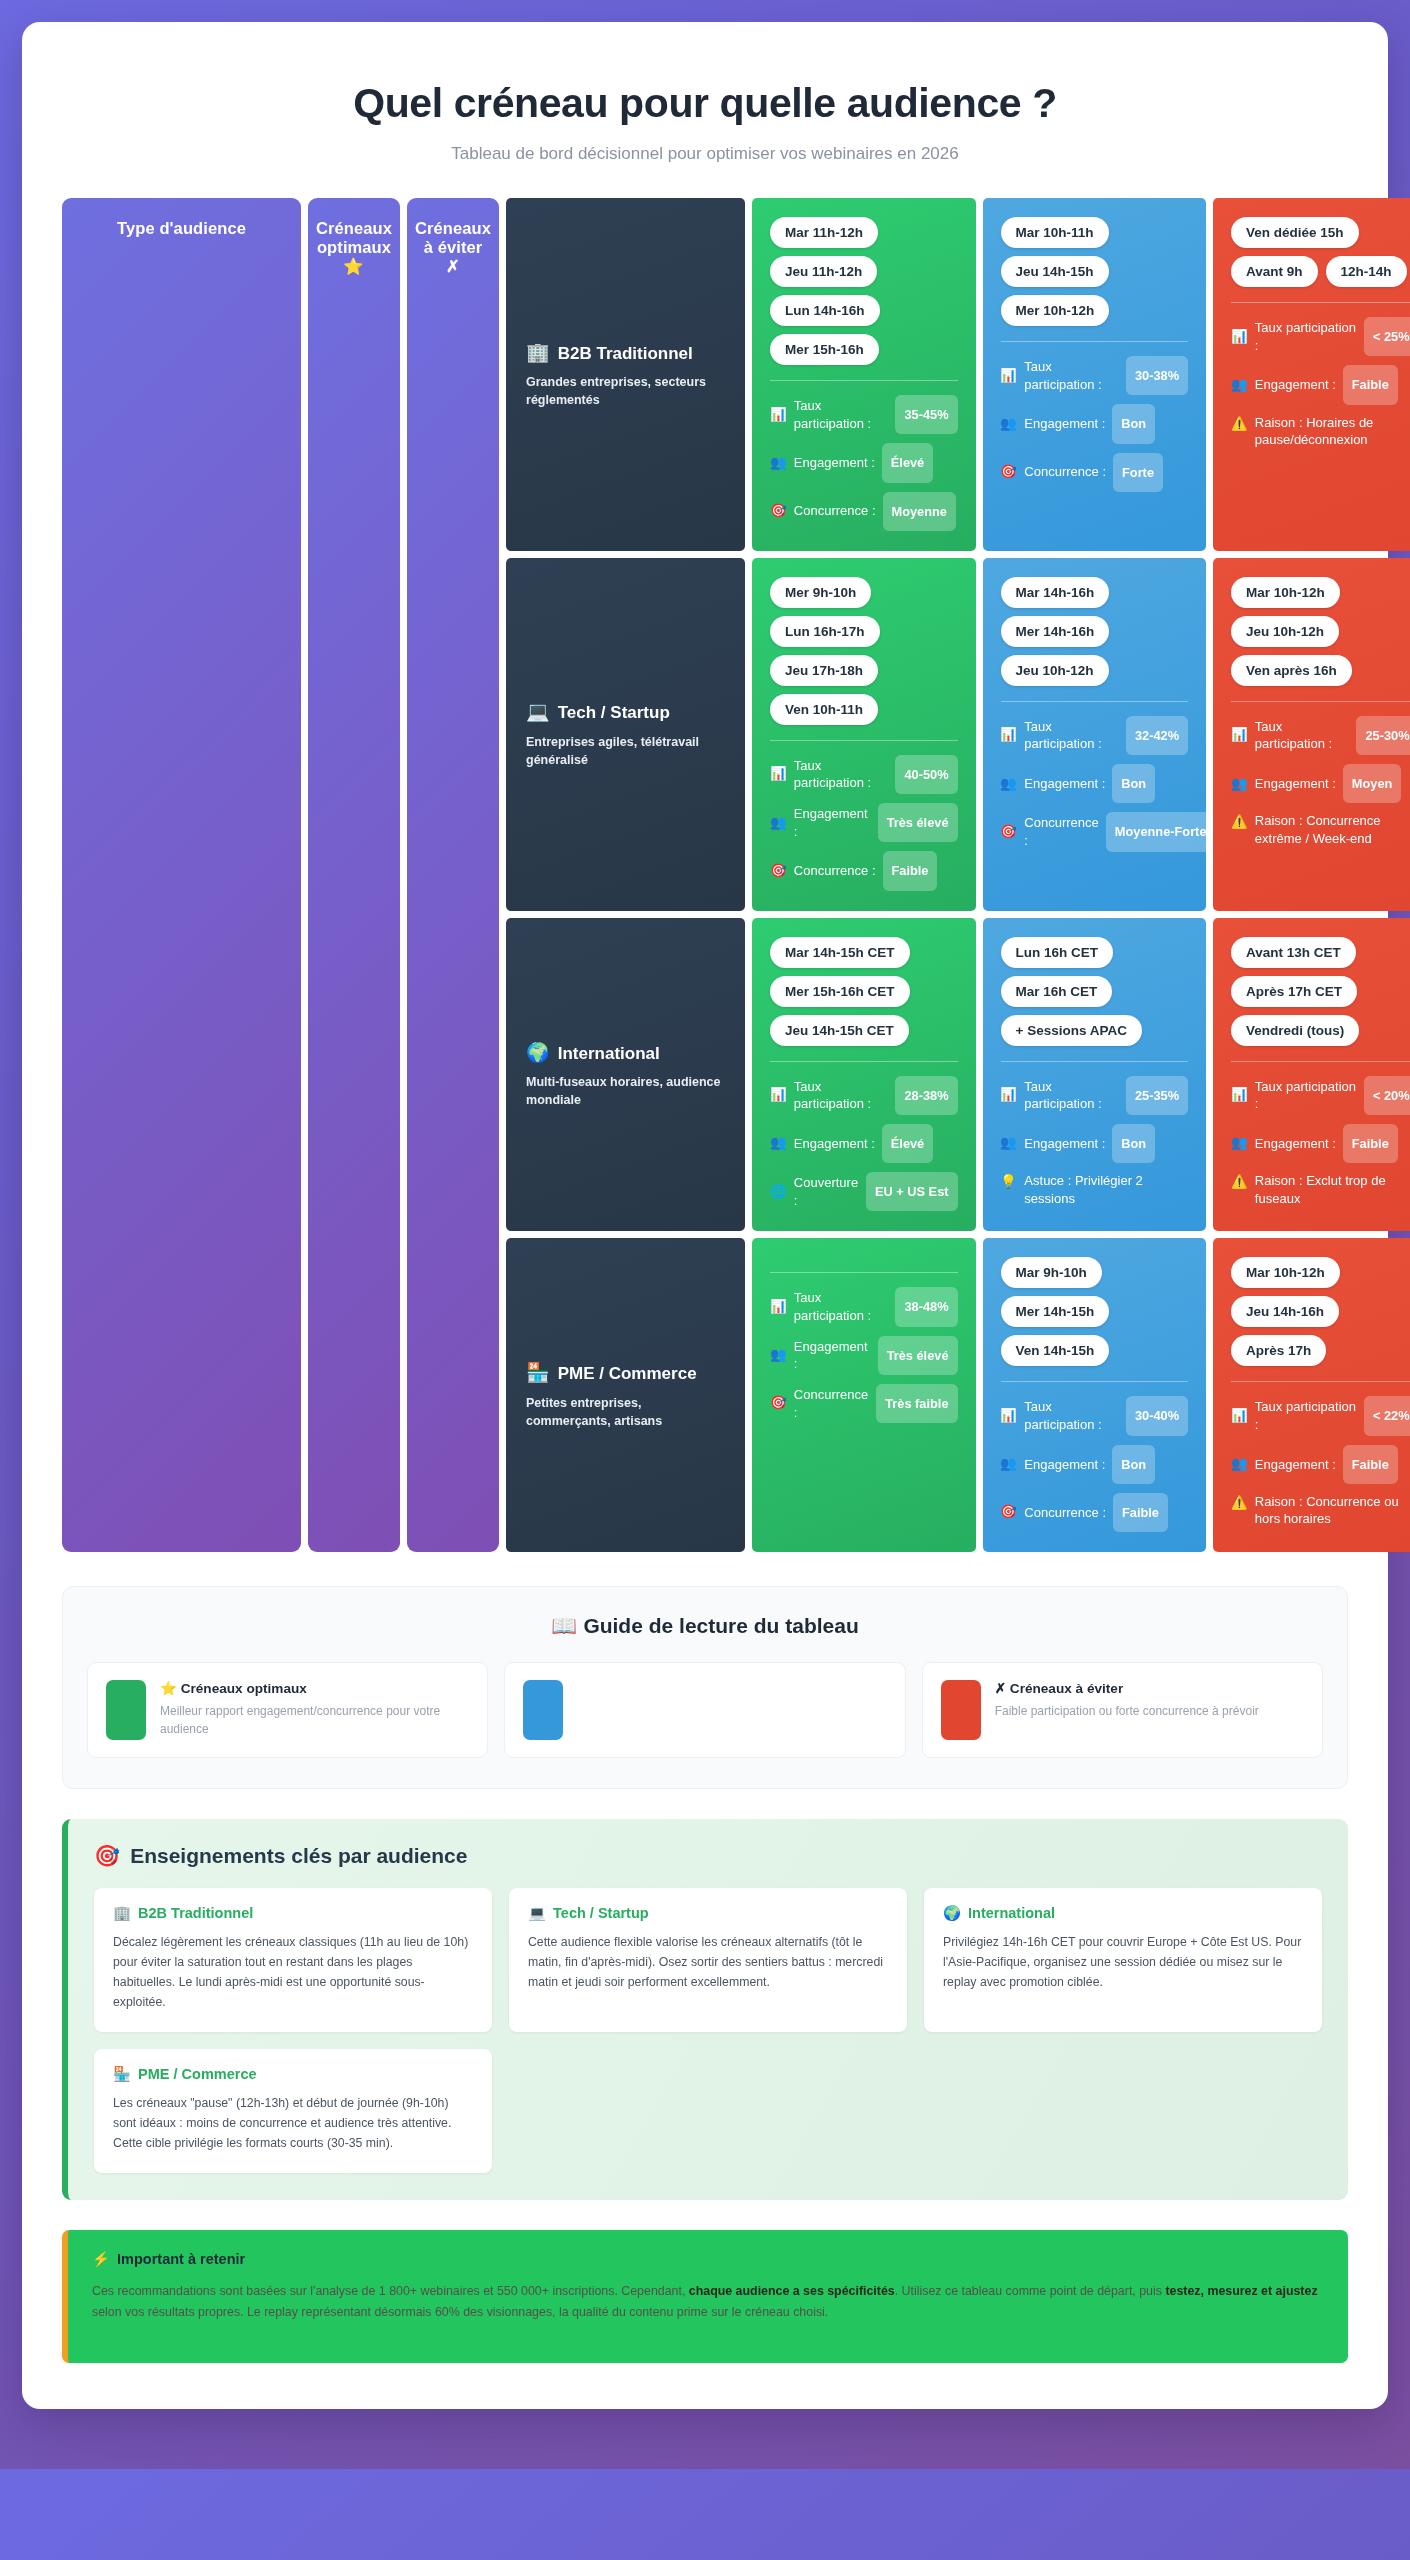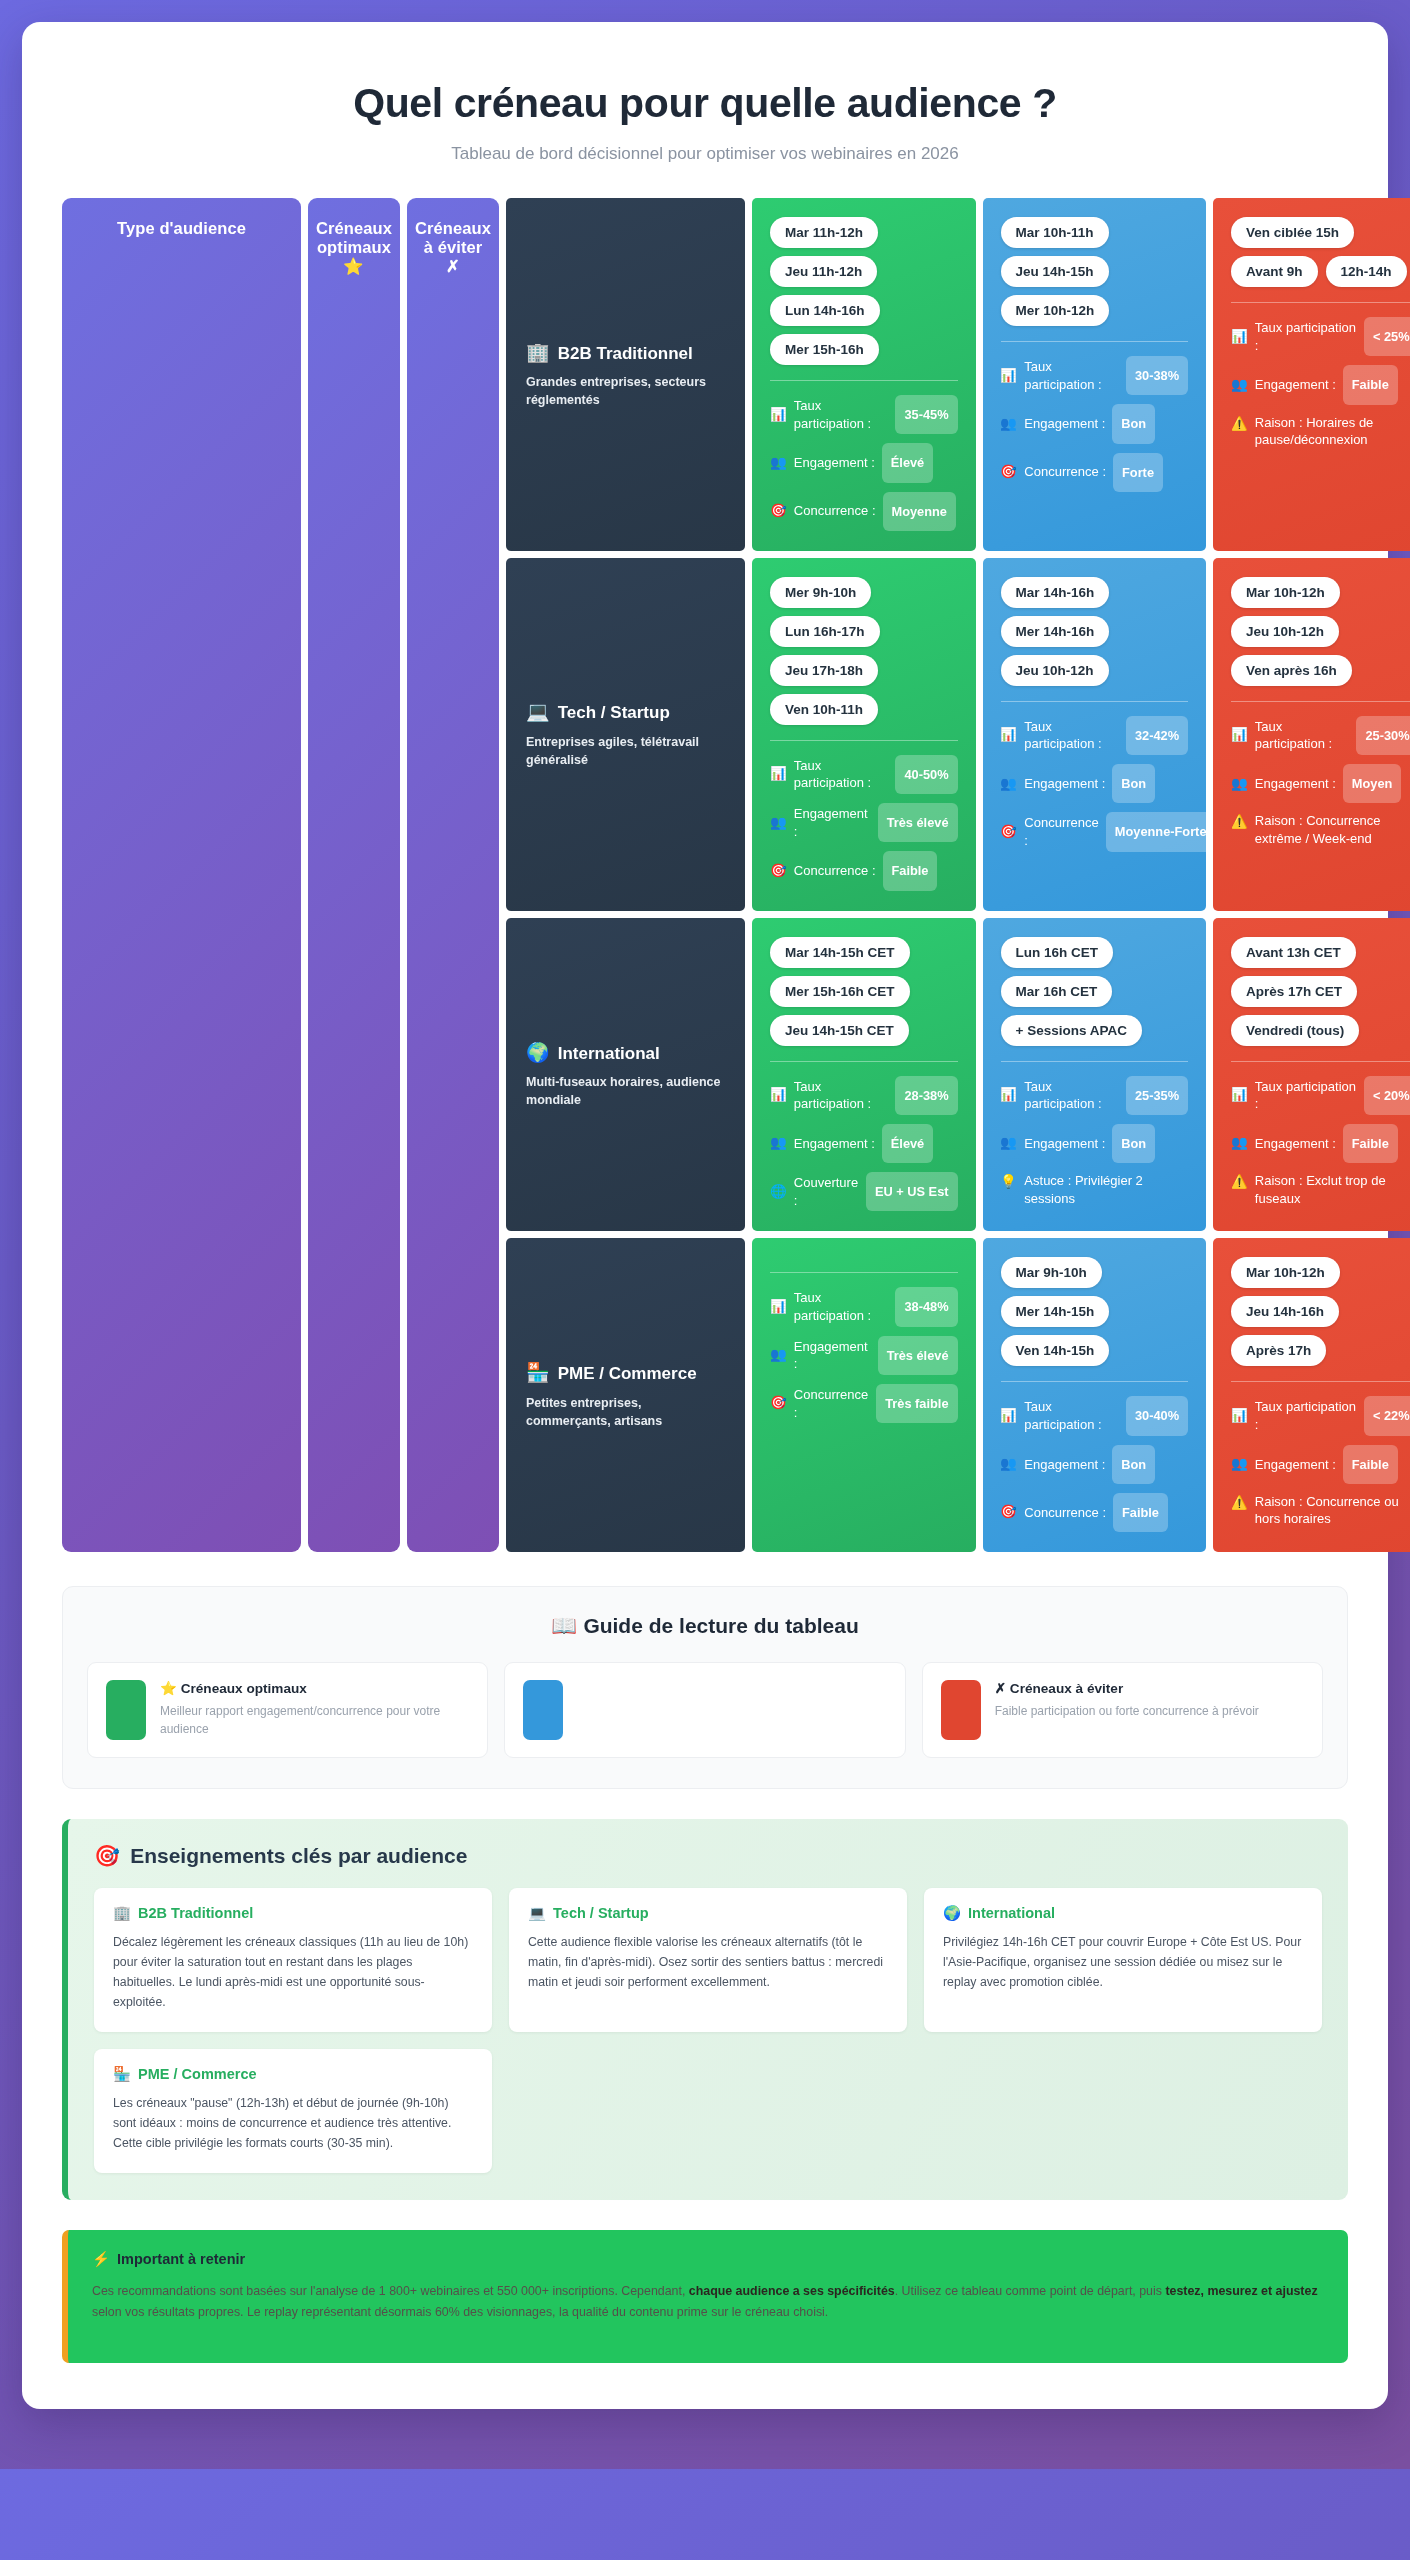--- a/index.html
+++ b/index.html
@@ -286,21 +286,21 @@
               </div>
               <div class="metric">
                 <span class="ic">🎯</span>
                 <span class="lbl">Concurrence :</span>
                 <span class="val">Forte</span>
               </div>
             </div>
           </div>
           <div class="cell cell-slot cell-bad">
             <div class="chips">
-              <div class="chip">Ven ciblée 15h</div>
+              <div class="chip">Ven dédiée 15h</div>
               <div class="chip">Avant 9h</div>
               <div class="chip">12h-14h</div>
             </div>
             <div class="divider"></div>
             <div class="metrics">
               <div class="metric">
                 <span class="ic">📊</span>
                 <span class="lbl">Taux participation :</span>
                 <span class="val">&lt; 25%</span>
               </div>

